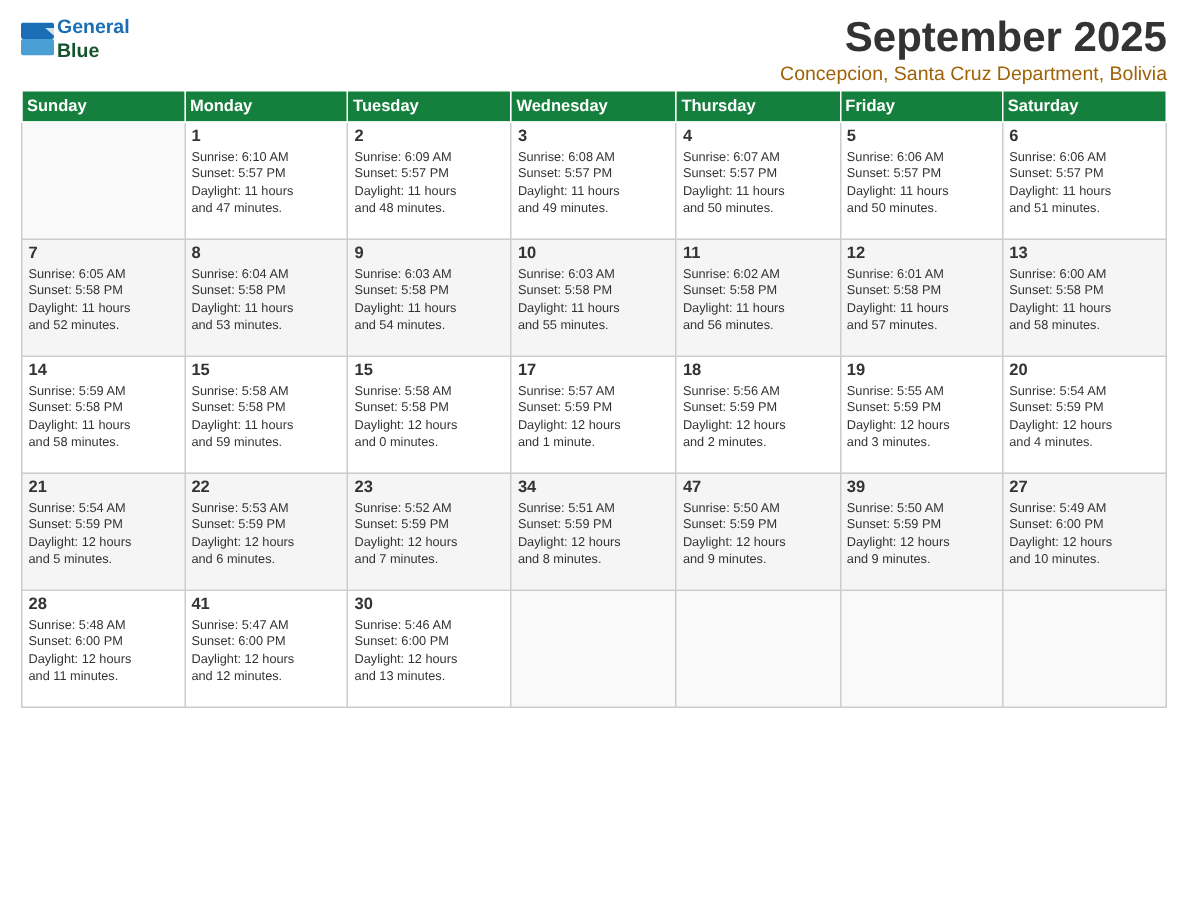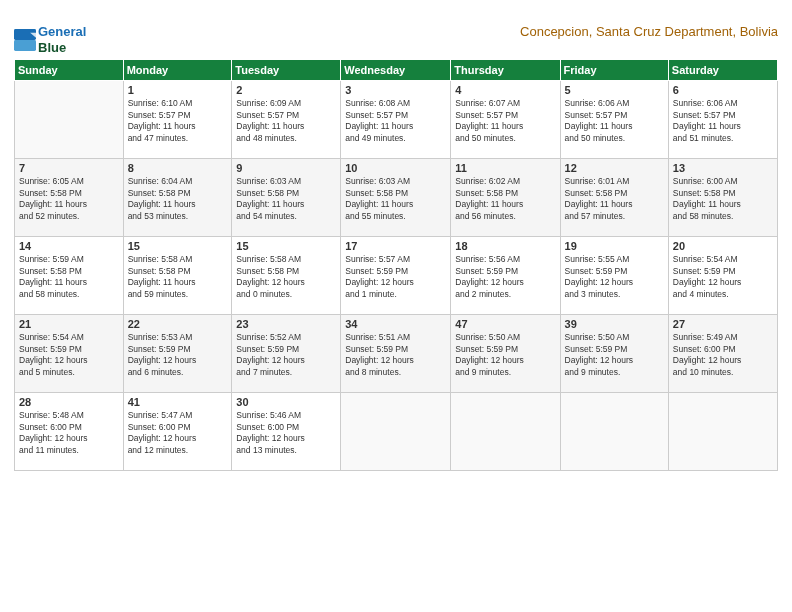--- a/index.html
+++ b/index.html
@@ -6,21 +6,21 @@
     body {
       font-family: Arial, sans-serif;
       background: #fff;
       width: 792px;
       height: 612px;
       overflow: hidden;
     }
     .page {
       width: 792px;
       height: 612px;
-      padding: 24px 14px;
+      padding: 10px 14px;
       background: #fff;
     }
     .header {
       display: flex;
       align-items: flex-start;
       justify-content: space-between;
       margin-bottom: 4px;
     }
     .logo {
       display: flex;
@@ -107,20 +107,21 @@
         <rect x="0" y="0" width="30" height="15" rx="2" fill="#1a6eb5"></rect>
         <rect x="0" y="15" width="30" height="15" rx="2" fill="#4a9fd4"></rect>
         <polygon points="22,5 30,12 30,5" fill="#fff" opacity="0.8"></polygon>
       </svg>
       <div class="logo-text">
         <span>General</span><br>
         <span style="color:#14532d;">Blue</span>
       </div>
     </div>
     <div class="title-block">
+      <div class="month-title">September 2025</div>
       <div class="location">Concepcion, Santa Cruz Department, Bolivia</div>
     </div>
   </div>
 
   <table class="calendar">
     <thead>
       <tr id="header-row">
           <th>Sunday</th>
           <th>Monday</th>
           <th>Tuesday</th>

